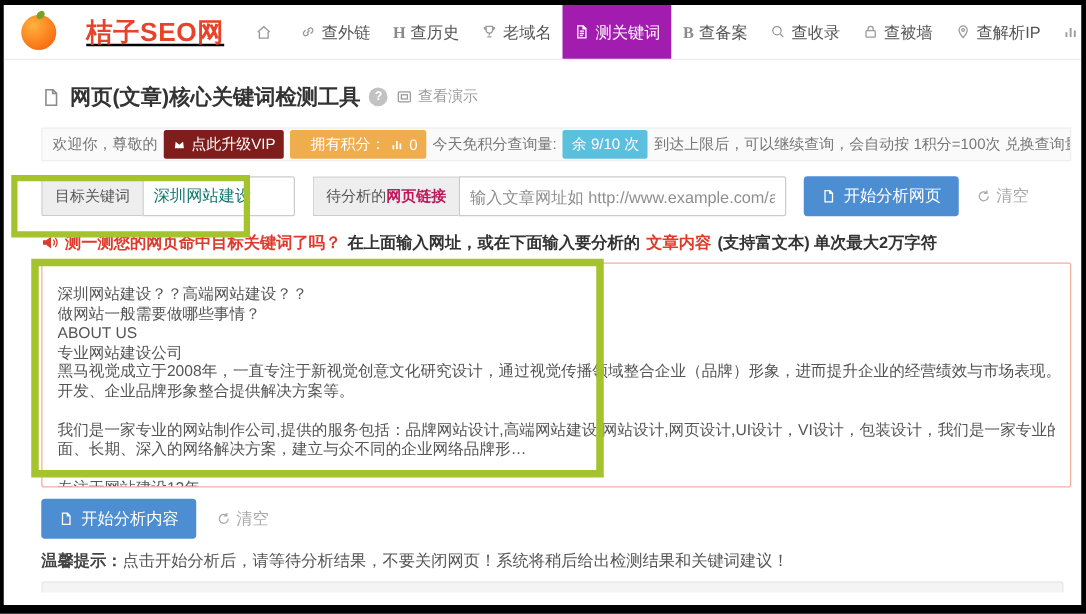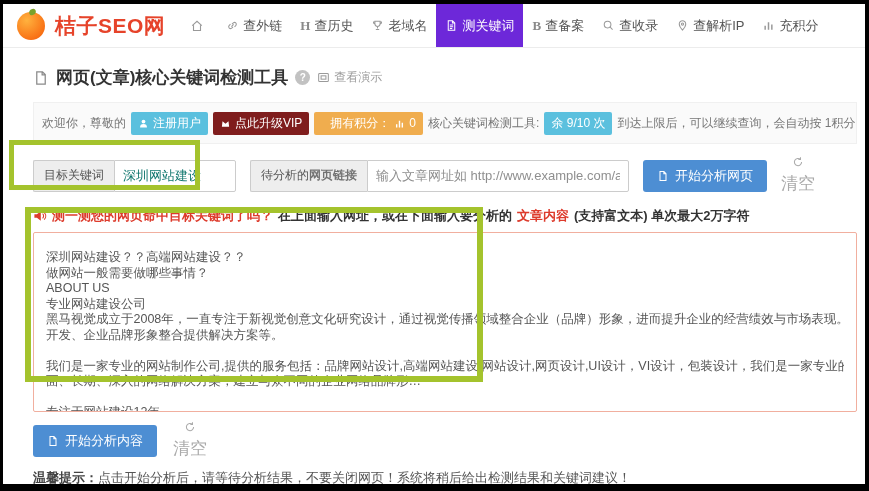--- a/index.html
+++ b/index.html
@@ -2,53 +2,53 @@
 <html><head>
 <meta charset="utf-8">
 <style>
   * { margin:0; padding:0; box-sizing:border-box; }
   html,body { width:869px; height:491px; }
   body { background:#000; position:relative; font-family:"Liberation Sans","DejaVu Sans",sans-serif; }
   .page { position:absolute; left:3px; top:4px; right:4px; bottom:7px; background:#fff; overflow:hidden; }
 
   
   .navbar { height:44px; display:flex; align-items:center; border-bottom:1px solid #ececec; padding-left:14px; white-space:nowrap; }
-  .brand { display:flex; align-items:flex-start; gap:10px; cursor:pointer; }
+  .brand { display:flex; align-items:flex-start; gap:24px; cursor:pointer;text-decoration:underline; }
   .brand-circle { width:28px; height:28px; border-radius:50%;
     background:radial-gradient(circle at 35% 30%, #ffb23e, #f97316 70%, #ea580c); position:relative; }
   .brand-circle:after { content:""; position:absolute; left:12px; top:-3px; width:7px; height:6px; background:#7aa22b; border-radius:60% 40% 60% 40%; transform:rotate(-20deg); }
   .brand-name { font-size:21px; font-weight:bold; color:#e6432a; letter-spacing:.5px; }
   .nav-items { display:flex; align-items:center; height:100%; margin-left:16px; }
   .nav-item { display:flex; align-items:center; gap:4px; height:100%; padding:0 9px; font-size:13px; color:#555; text-decoration:none; cursor:pointer; }
   .nav-item .glyph { font-family:"Liberation Serif",serif; font-weight:bold; font-size:13px; color:#8a8a8a; }
-  .nav-item.active { background:#6d28d9; color:#fff;align-items:center; }
+  .nav-item.active { background:#a21caf; color:#fff;align-items:center; }
   .i { display:inline-block; vertical-align:middle; }
 
   
   .content { margin:0 8px 0 30px; }
   .title-row { display:flex; align-items:center; gap:7px; margin-top:18px; }
   .page-title { font-size:17px; font-weight:bold; color:#333; }
   .help-circle { width:15px; height:15px; border-radius:50%; background:#c2c2c2; color:#fff; font-size:10px; font-weight:bold; display:inline-flex; align-items:center; justify-content:center; cursor:pointer; }
   .demo-link { display:flex; align-items:center; gap:4px; font-size:12px; color:#9a9a9a; cursor:pointer; }
 
-  .welcome-bar { margin-top:13px; background:#fafafa; border:1px solid #f0f0f0; height:42px; display:flex; align-items:center; gap:5px; padding:0 8px; font-size:12px; color:#777; white-space:nowrap; overflow:hidden; }
+  .welcome-bar { margin-top:13px; background:#fafafa; border:1px solid #f0f0f0; height:27px; display:flex; align-items:center; gap:5px; padding:0 8px; font-size:12px; color:#777; white-space:nowrap; overflow:hidden; }
   .badge { display:inline-flex; align-items:center; gap:4px; color:#fff; border-radius:2px; padding:3px 7px; font-size:12px; cursor:pointer; }
   .badge-blue { background:#5bc0de; }
   .badge-red { background:#7f1d1d; }
   .badge-orange { background:#f0ad4e;padding-left:16px; }
   .bold-dark { color:#444; font-weight:bold; }
 
   .form-row { margin-top:12px; display:flex; align-items:center; gap:14px; }
   .igroup { display:flex; align-items:stretch; height:32px; }
   .iaddon { background:#eee; border:1px solid #ccc; border-right:0; display:flex; align-items:center; padding:0 10px; font-size:12px; color:#555; border-radius:2px 0 0 2px; }
-  .iaddon .em-red { color:#737373; font-weight:bold; }
+  .iaddon .em-red { color:#be185d; font-weight:bold; }
   .inp { border:1px solid #ccc; border-radius:0 2px 2px 0; padding:0 8px; font-size:13px; color:#0f766e; outline:none; font-family:inherit; }
   .inp::placeholder { color:#8f8f8f; }
   .btn-blue { display:inline-flex; align-items:center; gap:6px; background:#4d8ed3; color:#fff; border:none; border-radius:3px; font-size:13px; padding:0 14px; height:32px; cursor:pointer; font-family:Liberation Serif, serif; }
-  .clear-link { display:inline-flex; align-items:center; gap:4px; font-size:17px; color:#aaa; cursor:pointer;flex-direction:column; }
+  .clear-link { display:inline-flex; align-items:center; gap:4px; font-size:13px; color:#aaa; cursor:pointer; }
 
   .hint-row { margin-top:12px; font-size:13px; color:#333; font-weight:bold; display:flex; align-items:center; gap:5px; white-space:nowrap; overflow:hidden; }
   .hint-em { color:#dd3b2c; }
 
   .textbox { margin-top:7px; border:1px solid #f1af9f; border-radius:2px; padding:17px 12px; height:180px; overflow:hidden; cursor:text; }
   .tline { font-size:12.5px; color:#555; line-height:15.5px; min-height:15.5px; white-space:nowrap; overflow:hidden; }
 
   .actions-row { margin-top:9px; display:flex; align-items:center; gap:16px; }
   .tip-row { margin-top:9px; font-size:13px; color:#555; }
   .footer-band { margin-top:7px; height:9px; background:#f4f4f4; border:1px solid #e2e2e2; border-bottom:none; border-radius:3px 3px 0 0; margin-right:6px; }
@@ -109,20 +109,27 @@
       </a>
 
       <a class="nav-item">
         <svg class="i" width="13" height="13" viewBox="0 0 14 14">
             <circle cx="6" cy="6" r="3.6" fill="none" stroke="#999" stroke-width="1.1"></circle>
             <path d="m8.8 8.8 2.6 2.6" stroke="#999" stroke-width="1.1"></path>
           </svg>
         <span>查收录</span>
       </a>
 
+      <a class="nav-item">
+        <svg class="i" width="13" height="13" viewBox="0 0 14 14">
+            <rect x="3" y="6" width="8" height="5.6" rx=".8" fill="none" stroke="#999" stroke-width="1.1"></rect>
+            <path d="M4.8 6V4.4a2.2 2.2 0 0 1 4.4 0V6" fill="none" stroke="#999" stroke-width="1.1"></path>
+          </svg>
+        <span>查被墙</span>
+      </a>
 
       <a class="nav-item">
         <svg class="i" width="13" height="13" viewBox="0 0 14 14">
             <path d="M7 1.9a3.5 3.5 0 0 1 3.5 3.5C10.5 8.1 7 11.9 7 11.9S3.5 8.1 3.5 5.4A3.5 3.5 0 0 1 7 1.9z" fill="none" stroke="#999" stroke-width="1.1"></path>
             <circle cx="7" cy="5.4" r="1.2" fill="none" stroke="#999" stroke-width="1.1"></circle>
           </svg>
         <span>查解析IP</span>
       </a>
 
       <a class="nav-item">
@@ -147,41 +154,34 @@
         <svg class="i" width="13" height="13" viewBox="0 0 14 14">
             <rect x="1.8" y="2.6" width="10.4" height="8.8" rx="1" fill="none" stroke="#9a9a9a" stroke-width="1.1"></rect>
             <rect x="4.4" y="5.2" width="5.2" height="3.6" fill="none" stroke="#9a9a9a" stroke-width="1.1"></rect>
           </svg>
         <span>查看演示</span>
       </span>
     </div>
 
     <div class="welcome-bar">
       <span>欢迎你，尊敬的</span>
-      <span class="badge badge-blue">
-        <svg class="i" width="11" height="11" viewBox="0 0 14 14">
-            <circle cx="7" cy="4.6" r="2.4" fill="#fff"></circle>
-            <path d="M2.6 12a4.4 4.4 0 0 1 8.8 0z" fill="#fff"></path>
-          </svg>
-        <span>注册用户</span>
-      </span>
       <span class="badge badge-red">
         <svg class="i" width="11" height="11" viewBox="0 0 14 14">
             <path d="M2.4 11 3.2 4.2 7 7.3l3.8-3.1.8 6.8z" fill="#fff"></path>
           </svg>
         <span>点此升级VIP</span>
       </span>
       <span class="badge badge-orange">
         <span>拥有积分：</span>
         <svg class="i" width="11" height="11" viewBox="0 0 14 14">
             <path d="M3.4 12V7.8M7 12V3.6M10.6 12V6" stroke="#fff" stroke-width="1.8" fill="none"></path>
           </svg>
         <span>0</span>
       </span>
-      <span>核心关键词检测工具:</span>
+      <span>今天免积分查询量:</span>
       <span class="badge badge-blue">余 9/10 次</span>
       <span>到达上限后，可以继续查询，会自动按 1积分=100次 兑换查询量，</span>
 
     </div>
 
     <div class="form-row">
       <div class="igroup">
         <span class="iaddon">目标关键词</span>
         <input class="inp" style="width: 122px;" value="深圳网站建设">
       </div>

